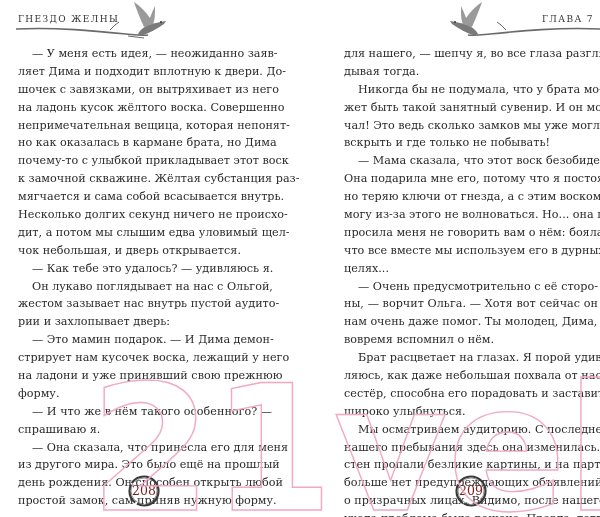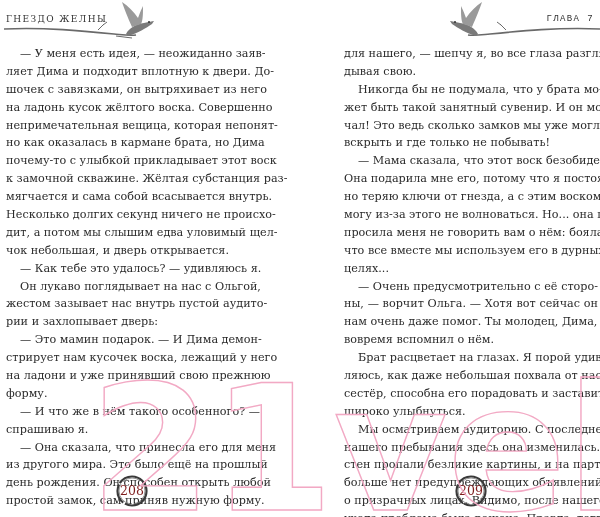--- a/index.html
+++ b/index.html
@@ -1,22 +1,22 @@
 <!DOCTYPE html>
 <html><head>
 <meta charset="utf-8">
 <style>
   html, body { margin: 0; padding: 0; background: #ffffff; }
   body { width: 600px; height: 517px; position: relative; overflow: hidden; font-family: "DejaVu Serif", "Liberation Serif", serif; color: #2a2a2a; }
   .page { position: absolute; top: 0; height: 517px; }
-  .page.left { left: 4px; width: 300px; text-decoration: underline; }
+  .page.left { left: 16px; width: 300px; text-decoration: underline; }
   .page.right { left: 300px; width: 300px; }
   .running-head { position: absolute; top: 14px; font-size: 9px; letter-spacing: 1.4px; color: #333; }
   .page.left .running-head { left: 2px; }
-  .page.right .running-head { right: 6px; font-family: Liberation Mono, monospace; }
+  .page.right .running-head { right: 6px; }
   .branch { position: absolute; top: 0; }
   .page.left .branch { left: 0; }
   .page.right .branch { left: 150px; }
   .text { position: absolute; top: 45px; font-size: 11.2px; line-height: 17.9px; text-align: justify; }
   .page.left .text { left: 2px; width: 254px; }
   .page.right .text { left: 44px; width: 254px; }
   .line { display: block; white-space: nowrap; text-align-last: justify; height: 17.9px; }
   .line.last { text-align-last: left; }
   .line.indent { padding-left: 14px; }
   .folio { position: absolute; top: 474px; width: 34px; height: 34px; }
@@ -83,21 +83,21 @@
     <g transform="translate(150,0) scale(-1,1)">
       <path d="M0 29 C 40 27, 80 31, 110 34 C 120 35, 126 36, 132 35" stroke="#6a6a6a" stroke-width="1.6" fill="none"></path>
       <path d="M94 30 L 100 24 M 99 25 L 103 22" stroke="#6a6a6a" stroke-width="1" fill="none"></path>
       <path d="M122 34 C 125 28, 132 24, 140 23 C 145 22, 148 21, 150 21 L 148 24 C 142 28, 134 33, 124 36 Z" fill="#7a7a7a"></path>
       <path d="M128 27 C 124 18, 120 8, 118 2 C 124 6, 130 12, 134 18 C 136 12, 138 8, 139 6 C 139 14, 139 20, 137 24 Z" fill="#9a9a9a"></path>
       <circle cx="145" cy="22" r="1" fill="#333"></circle>
     </g>
   </svg>
   <div class="text" id="right-text">
       <span class="line">для нашего, — шепчу я, во все глаза разгля-</span>
-      <span class="line last">дывая свою.</span>
+      <span class="line last">дывая тогда.</span>
       <span class="line indent">Никогда бы не подумала, что у брата мо-</span>
       <span class="line">жет быть такой занятный сувенир. И он мол-</span>
       <span class="line">чал! Это ведь сколько замков мы уже могли</span>
       <span class="line last">вскрыть и где только не побывать!</span>
       <span class="line indent">— Мама сказала, что этот воск безобиден.</span>
       <span class="line">Она подарила мне его, потому что я постоян-</span>
       <span class="line">но теряю ключи от гнезда, а с этим воском</span>
       <span class="line">могу из-за этого не волноваться. Но... она по-</span>
       <span class="line">просила меня не говорить вам о нём: боялась,</span>
       <span class="line">что все вместе мы используем его в дурных</span>

